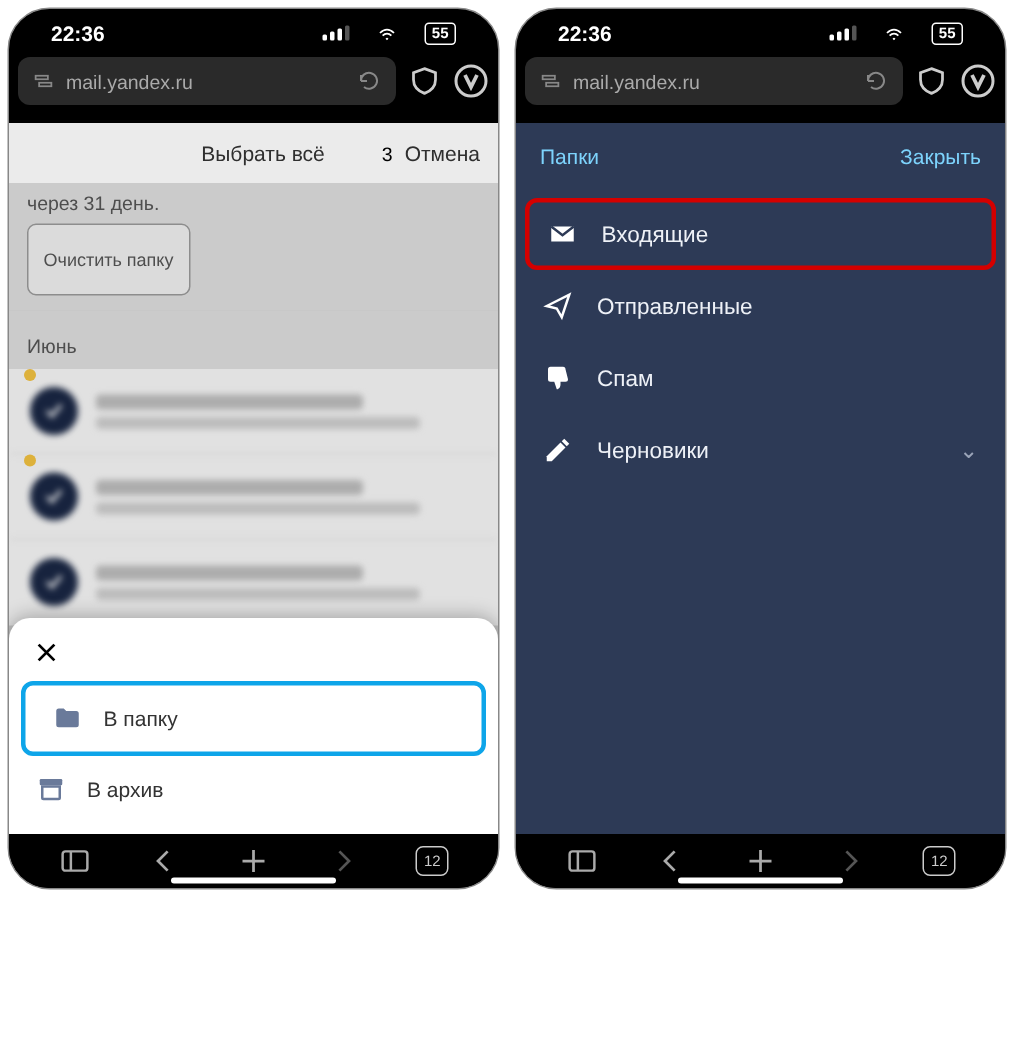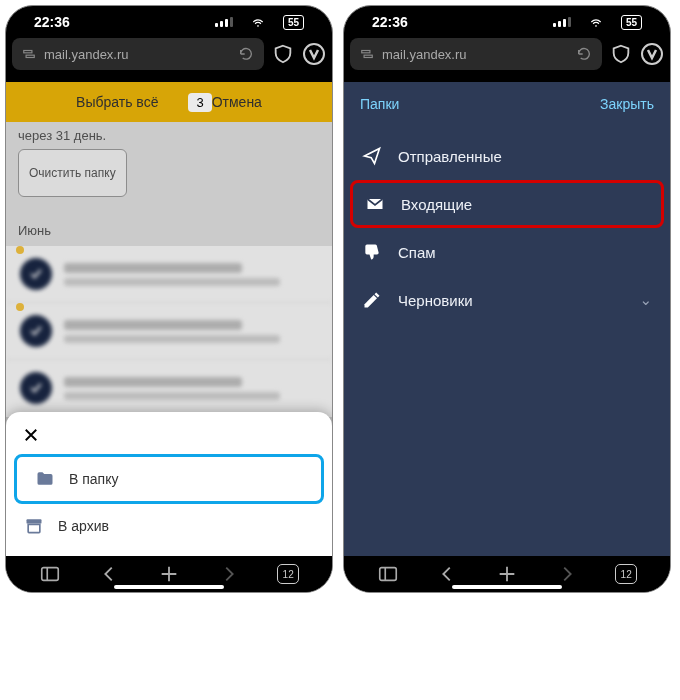--- a/index.html
+++ b/index.html
@@ -13,21 +13,21 @@
 .wifi-ic { width: 14px; height: 14px; }
 .battery { display: flex; align-items: center; gap: 2px; }
 .batt-box { border: 1px solid #fff; border-radius: 3px; padding: 1px 4px; font-size: 10px; font-weight: 700; }
 .url-row { display: flex; align-items: center; gap: 8px; padding: 0 6px; }
 .url-pill { flex: 1; background: #2a2a2a; height: 32px; border-radius: 8px; display: flex; align-items: center; padding: 0 10px; gap: 8px; color: #aaa; font-size: 13px; }
 .top-icons { display: flex; gap: 8px; align-items: center; }
 
 
 .content-left { position: absolute; top: 76px; left: 0; right: 0; bottom: 36px; background: #cfcfcf; overflow: hidden; }
 .dim-overlay { position: absolute; inset: 0; background: rgba(0,0,0,0.08); pointer-events:none; }
-.select-bar { background: #eab308; height: 40px; display: flex; align-items: center; padding: 0 12px; font-size: 14px; color: #333; justify-content: center; }
+.select-bar { background: #ffffff; height: 40px; display: flex; align-items: center; padding: 0 12px; font-size: 14px; color: #333; justify-content: flex-end; }
 .select-bar .count { background: #fff; border-radius: 4px; padding: 2px 8px; font-size: 13px; color: #000; margin-left: 30px;}
 .info-strip { background: #ddd; padding: 6px 12px 10px; color: #555; font-size: 13px; }
 .clear-btn { margin-top: 6px; display: inline-block; border: 1px solid #999; border-radius: 6px; padding: 16px 10px; font-size: 12px; background: #eee; }
 .month-hdr { padding: 16px 12px 8px; color: #555; font-size: 13px; background: #ddd; }
 .mail-list { background: #f5f5f5; }
 .mail-row { display: flex; align-items: center; gap: 12px; padding: 12px 14px; border-bottom: 1px solid #ddd; filter: blur(2px); }
 .check-circle { width: 32px; height: 32px; border-radius: 50%; background: #1a2744; display: flex; align-items: center; justify-content: center; flex-shrink: 0; }
 .mail-body { flex: 1; }
 .mail-title { height: 10px; background: #bbb; border-radius: 3px; margin-bottom: 5px; width: 70%; }
 .mail-sub { height: 8px; background: #ccc; border-radius: 3px; width: 85%; }
@@ -234,34 +234,34 @@
         </svg>
     </div>
   </div>
 
   <div class="content-right">
     <div class="folders-hdr">
       <span>Папки</span>
       <span>Закрыть</span>
     </div>
     <div class="folder-list">
-      <div class="folder-item">
-        <svg width="20" height="20" viewBox="0 0 24 24" fill="none" stroke="#fff" stroke-width="2">
-            <path d="M3 12l18-9-6 18-4-7-8-2z"></path>
-          </svg>
-        <span>Отправленные</span>
-      </div>
       <div class="folder-item hl">
         <svg width="20" height="20" viewBox="0 0 24 24" fill="#fff">
             <path d="M3 6h18v12H3z"></path>
             <path d="M3 6l9 7 9-7" fill="none" stroke="#2d3a56" stroke-width="2"></path>
           </svg>
         <span>Входящие</span>
       </div>
       <div class="folder-item">
+        <svg width="20" height="20" viewBox="0 0 24 24" fill="none" stroke="#fff" stroke-width="2">
+            <path d="M3 12l18-9-6 18-4-7-8-2z"></path>
+          </svg>
+        <span>Отправленные</span>
+      </div>
+      <div class="folder-item">
         <svg width="20" height="20" viewBox="0 0 24 24" fill="#fff">
             <path d="M14 3H6a2 2 0 00-2 2v8a2 2 0 002 2h3l2 6c2 0 3-2 3-4v-2h4a2 2 0 002-2l-2-8a2 2 0 00-2-2h-2z"></path>
           </svg>
         <span>Спам</span>
       </div>
       <div class="folder-item">
         <svg width="20" height="20" viewBox="0 0 24 24" fill="#fff">
             <path d="M3 17l11-11 4 4L7 21H3v-4z"></path>
             <path d="M15 5l4 4 2-2-4-4-2 2z"></path>
           </svg>

